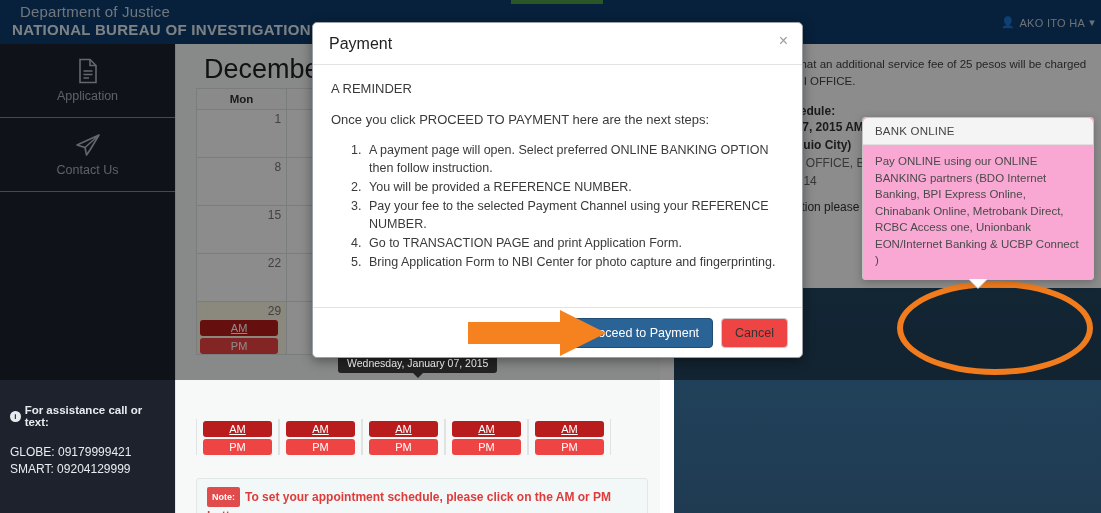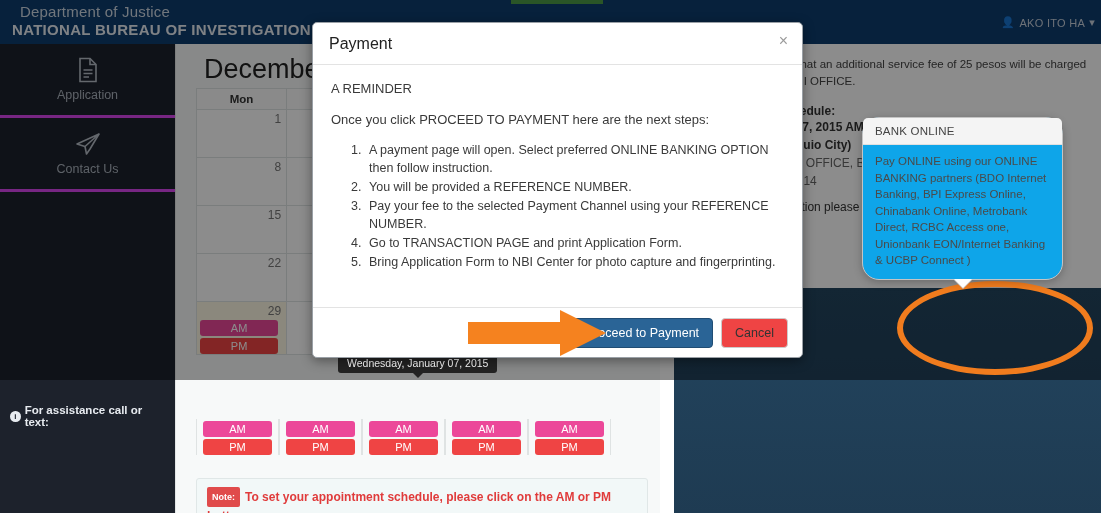--- a/index.html
+++ b/index.html
@@ -36,21 +36,21 @@
     background: #4e9b47; z-index: 6;
   }
 
   
   .sidebar {
     position: absolute; left: 0; top: 44px; width: 175px; height: 469px;
     background: #1d222c; z-index: 4;
   }
   .side-item {
     position: relative; width: 175px; height: 74px;
-    border-bottom: 3px solid #d946ef;
+    border-bottom: 1px solid #d946ef;
     display: flex; flex-direction: column; align-items: center; justify-content: center;
     color: #a8b0bb; cursor: pointer;
   }
   .side-item .ico { height: 26px; display:flex; align-items:center; justify-content:center; }
   .side-item .ico svg { display:block; }
   .side-item .lbl { font-size: 12.5px; margin-top: 5px; color: #aab2bd; }
 
   .assist {
     position: absolute; left: 0; top: 360px; width: 175px; padding: 0 10px;
     color: #e7ebf0;
@@ -86,21 +86,21 @@
     text-align: right; padding: 2px 5px 0 0; font-size: 12px; color: #777;
     background: #fff;
   }
   .cal-table td.highlight { background: #fdf7e3; }
   .daynum { display:block; }
   .slot {
     display: block; margin: 2px 3px 0 3px; height: 16px; line-height: 16px;
     text-align: center; font-size: 11px; color: #fff; border-radius: 3px;
     cursor: pointer;
   }
-  .slot.am { background: #ec4899; }
+  .slot.am { background: #b91c1c; text-decoration: underline; }
   .slot.pm { background: #ef4444; }
 
   
   .strip {
     position: absolute; left: 20px; top: 375px; width: 452px;
     display: flex; gap: 0;
   }
   .strip-cell { width: 83px; border-left: 1px solid #dfe3e3; border-right: 1px solid #dfe3e3; padding: 0 3px;}
   .strip-cell:first-child{ border-left:1px solid #dfe3e3;}
 
@@ -217,22 +217,22 @@
     z-index: 21; pointer-events:none;
   }
   
   .circle-hl {
     position: absolute; left: 897px; top: 281px; width: 196px; height: 94px;
     border: 6px solid #f07c1e; border-radius: 50%; z-index: 22; pointer-events:none;
   }
 
   
   .popover {
-    position: absolute; left: 862px; top: 117px; width: 201px;
-    background: #0ea5e9; border: 1px solid #c4c4c4; border-radius: 17px;
+    position: absolute; left: 862px; top: 117px; width: 232px;
+    background: #f9a8d4; border: 1px solid #c4c4c4; border-radius: 3px;
     z-index: 23; box-shadow: 0 2px 8px rgba(0,0,0,.25);
   }
   .pop-head {
     padding: 7px 12px; font-size: 11.5px; color: #444;
     background: #f4f4f4; border-bottom: 1px solid #e0e0e0;
     border-radius: 5px 5px 0 0; letter-spacing:.2px;
   }
   .pop-body { padding: 8px 12px 10px 12px; font-size: 11.5px; line-height: 16.5px; color: #4a4a4a; }
   .pop-arrow {
     position:absolute; left: 50%; bottom: -9px; margin-left:-9px;
@@ -463,20 +463,24 @@
         </svg>
       </span>
       <span class="lbl">Contact Us</span>
     </div>
 
     <div class="assist">
       <div class="assist-title">
         <i class="assist-info-glyph">i</i>
         <span>For assistance call or text:</span>
       </div>
+      <div class="assist-lines">
+        <div>GLOBE: 09179999421</div>
+        <div>SMART: 09204129999</div>
+      </div>
     </div>
   </div>
 
   <div class="topbar">
     <div class="brand-dept">Department of Justice</div>
     <div class="brand-nbi">NATIONAL BUREAU OF INVESTIGATION</div>
     <div class="user-box">
       <span class="user-glyph">👤</span>
       <span>AKO ITO HA</span>
       <span>▾</span>

